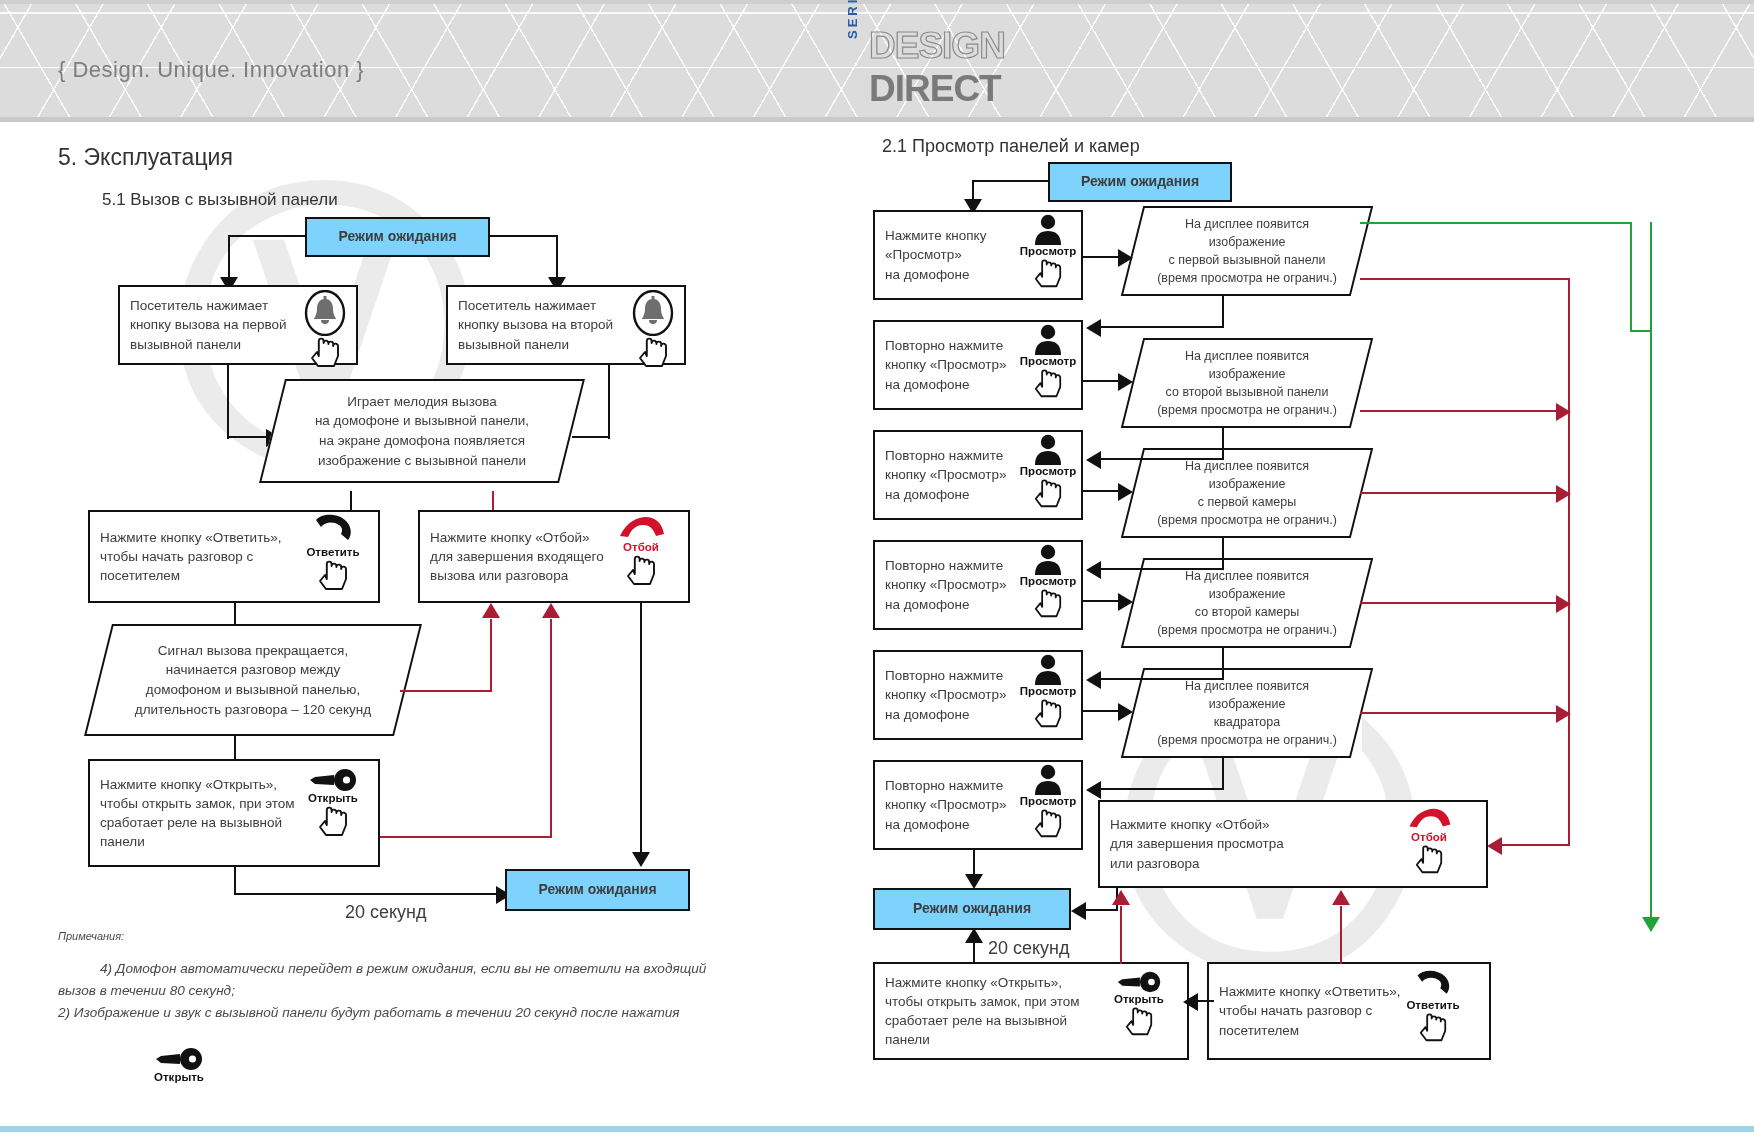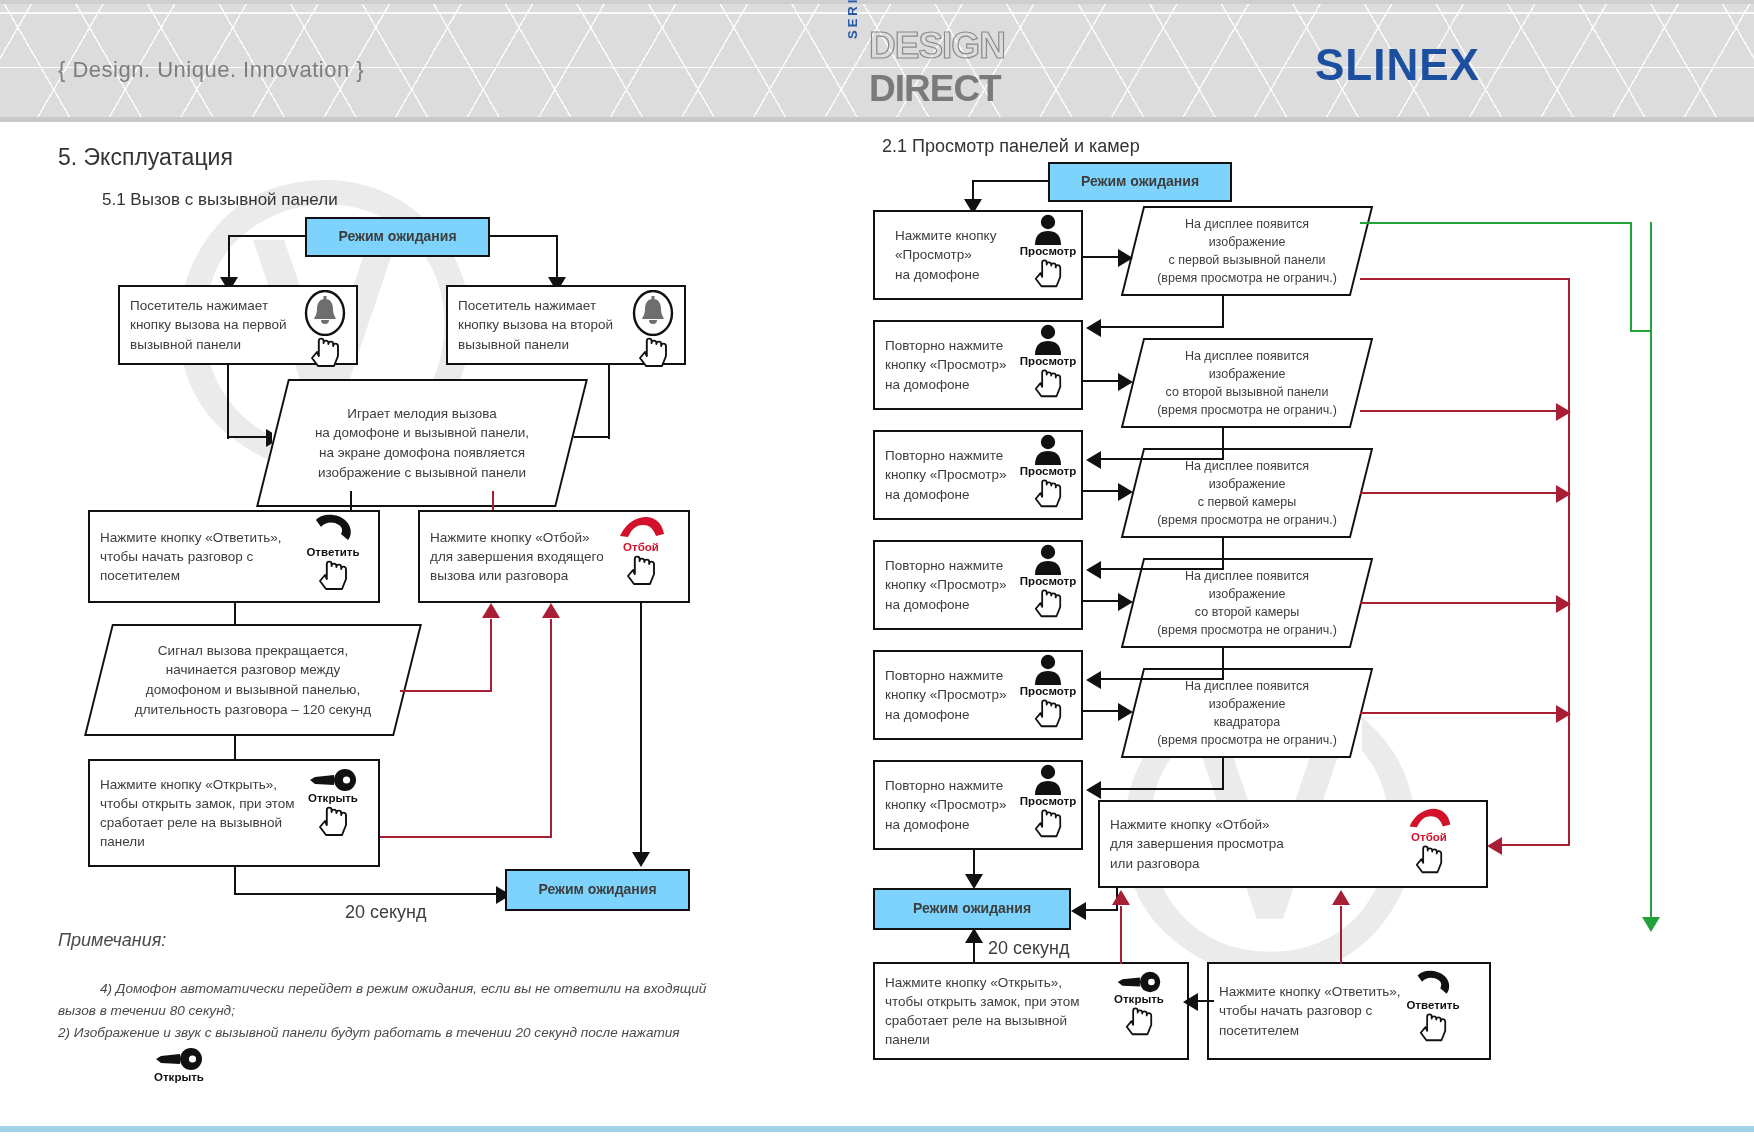--- a/index.html
+++ b/index.html
@@ -133,41 +133,40 @@
   .btn-icon { position:absolute; width:66px; text-align:center; }
   .btn-icon .cap {
     font-size:11.5px; font-weight:bold; color:#111; line-height:1; white-space:nowrap;
   }
   .btn-icon .cap.red { color:#d2112a; }
   .btn-icon svg { display:block; margin:0 auto; }
   .hand { display:block; margin:1px auto 0; }
 
   
   .notes { position:absolute; font-style:italic; color:#4a4a4a; }
-  .notes .n-title { font-size:18px; margin-bottom:27px; }
+  .notes .n-title { font-size:11px; margin-bottom:16px; }
   .notes .n-item  { font-size:13.6px; line-height:1.62; padding-left:42px; }
   .note-key-wrap { display:inline-block; position:relative; width:66px; height:1px; vertical-align:middle; }
 </style>
 </head>
 <body>
 
 <div id="header">
   <div class="tri-pattern"></div>
   <div class="top-line"></div>
   <div class="bot-line"></div>
 
   <div id="tagline">{ Design. Unique. Innovation }</div>
 
   <div id="series-logo">
     <span class="series-word">SERIES</span>
     <span class="dd-line dd-design">DESIGN</span>
     <span class="dd-line dd-direct">DIRECT</span>
   </div>
 
-  <div id="slinex-logo">SLINEX</div>
 </div>
 
 <div id="page">
 
   <div class="wm" id="wm1">Ⓥ</div>
   <div class="wm" id="wm2">Ⓥ</div>
 
   <div class="h-main" style="left:58px; top:22px;">5. Эксплуатация</div>
   <div class="h-sub" style="left:102px; top:68px;">5.1 Вызов с вызывной панели</div>
 
@@ -218,21 +217,21 @@
   </div>
 
   <div class="ln v" style="left:227px; top:243px; height:74px;"></div>
   <div class="ln h" style="left:227px; top:314px; width:44px;"></div>
   <div class="ar right" style="left:266px; top:307px;"></div>
 
   <div class="ln v" style="left:608px; top:243px; height:74px;"></div>
   <div class="ln h" style="left:568px; top:314px; width:42px;"></div>
   <div class="ar left" style="left:554px; top:307px;"></div>
 
-  <div class="para" style="left:272px; top:257px; width:300px; height:128px;">
+  <div class="para" style="left:272px; top:257px; width:300px; height:104px;">
     <div class="skin"></div>
     <div class="txt">Играет мелодия вызова
 на домофоне и вызывной панели,
 на экране домофона появляется
 изображение с вызывной панели</div>
   </div>
 
   <div class="ln v" style="left:350px; top:369px; height:30px;"></div>
   <div class="ar down" style="left:342px; top:395px;"></div>
 
@@ -338,21 +337,21 @@
 
   <div class="h-sub" style="left:882px; top:14px; font-size:18px;">2.1 Просмотр панелей и камер</div>
 
   <div class="node shaded" style="left:1048px; top:40px; width:184px; height:40px;">
     <div class="txt">Режим ожидания</div>
   </div>
   <div class="ln h" style="left:972px; top:58px; width:78px;"></div>
   <div class="ln v" style="left:972px; top:58px; height:22px;"></div>
   <div class="ar down" style="left:964px; top:77px;"></div>
 
-  <div class="node" style="left:873px; top:88px; width:210px; height:90px;padding-left:10px;">
+  <div class="node" style="left:873px; top:88px; width:210px; height:90px;">
     <div class="txt">Нажмите кнопку
 «Просмотр»
 на домофоне</div>
   </div>
   <div class="btn-icon" style="left:1015px; top:90px;">
     <svg width="34" height="34" viewBox="0 0 34 34">
       <circle cx="17" cy="10" r="7.2" fill="#111"></circle>
       <path d="M4 33 C4 22 10 19 17 19 C24 19 30 22 30 33 z" fill="#111"></path>
     </svg>
     <div class="cap">Просмотр</div>

